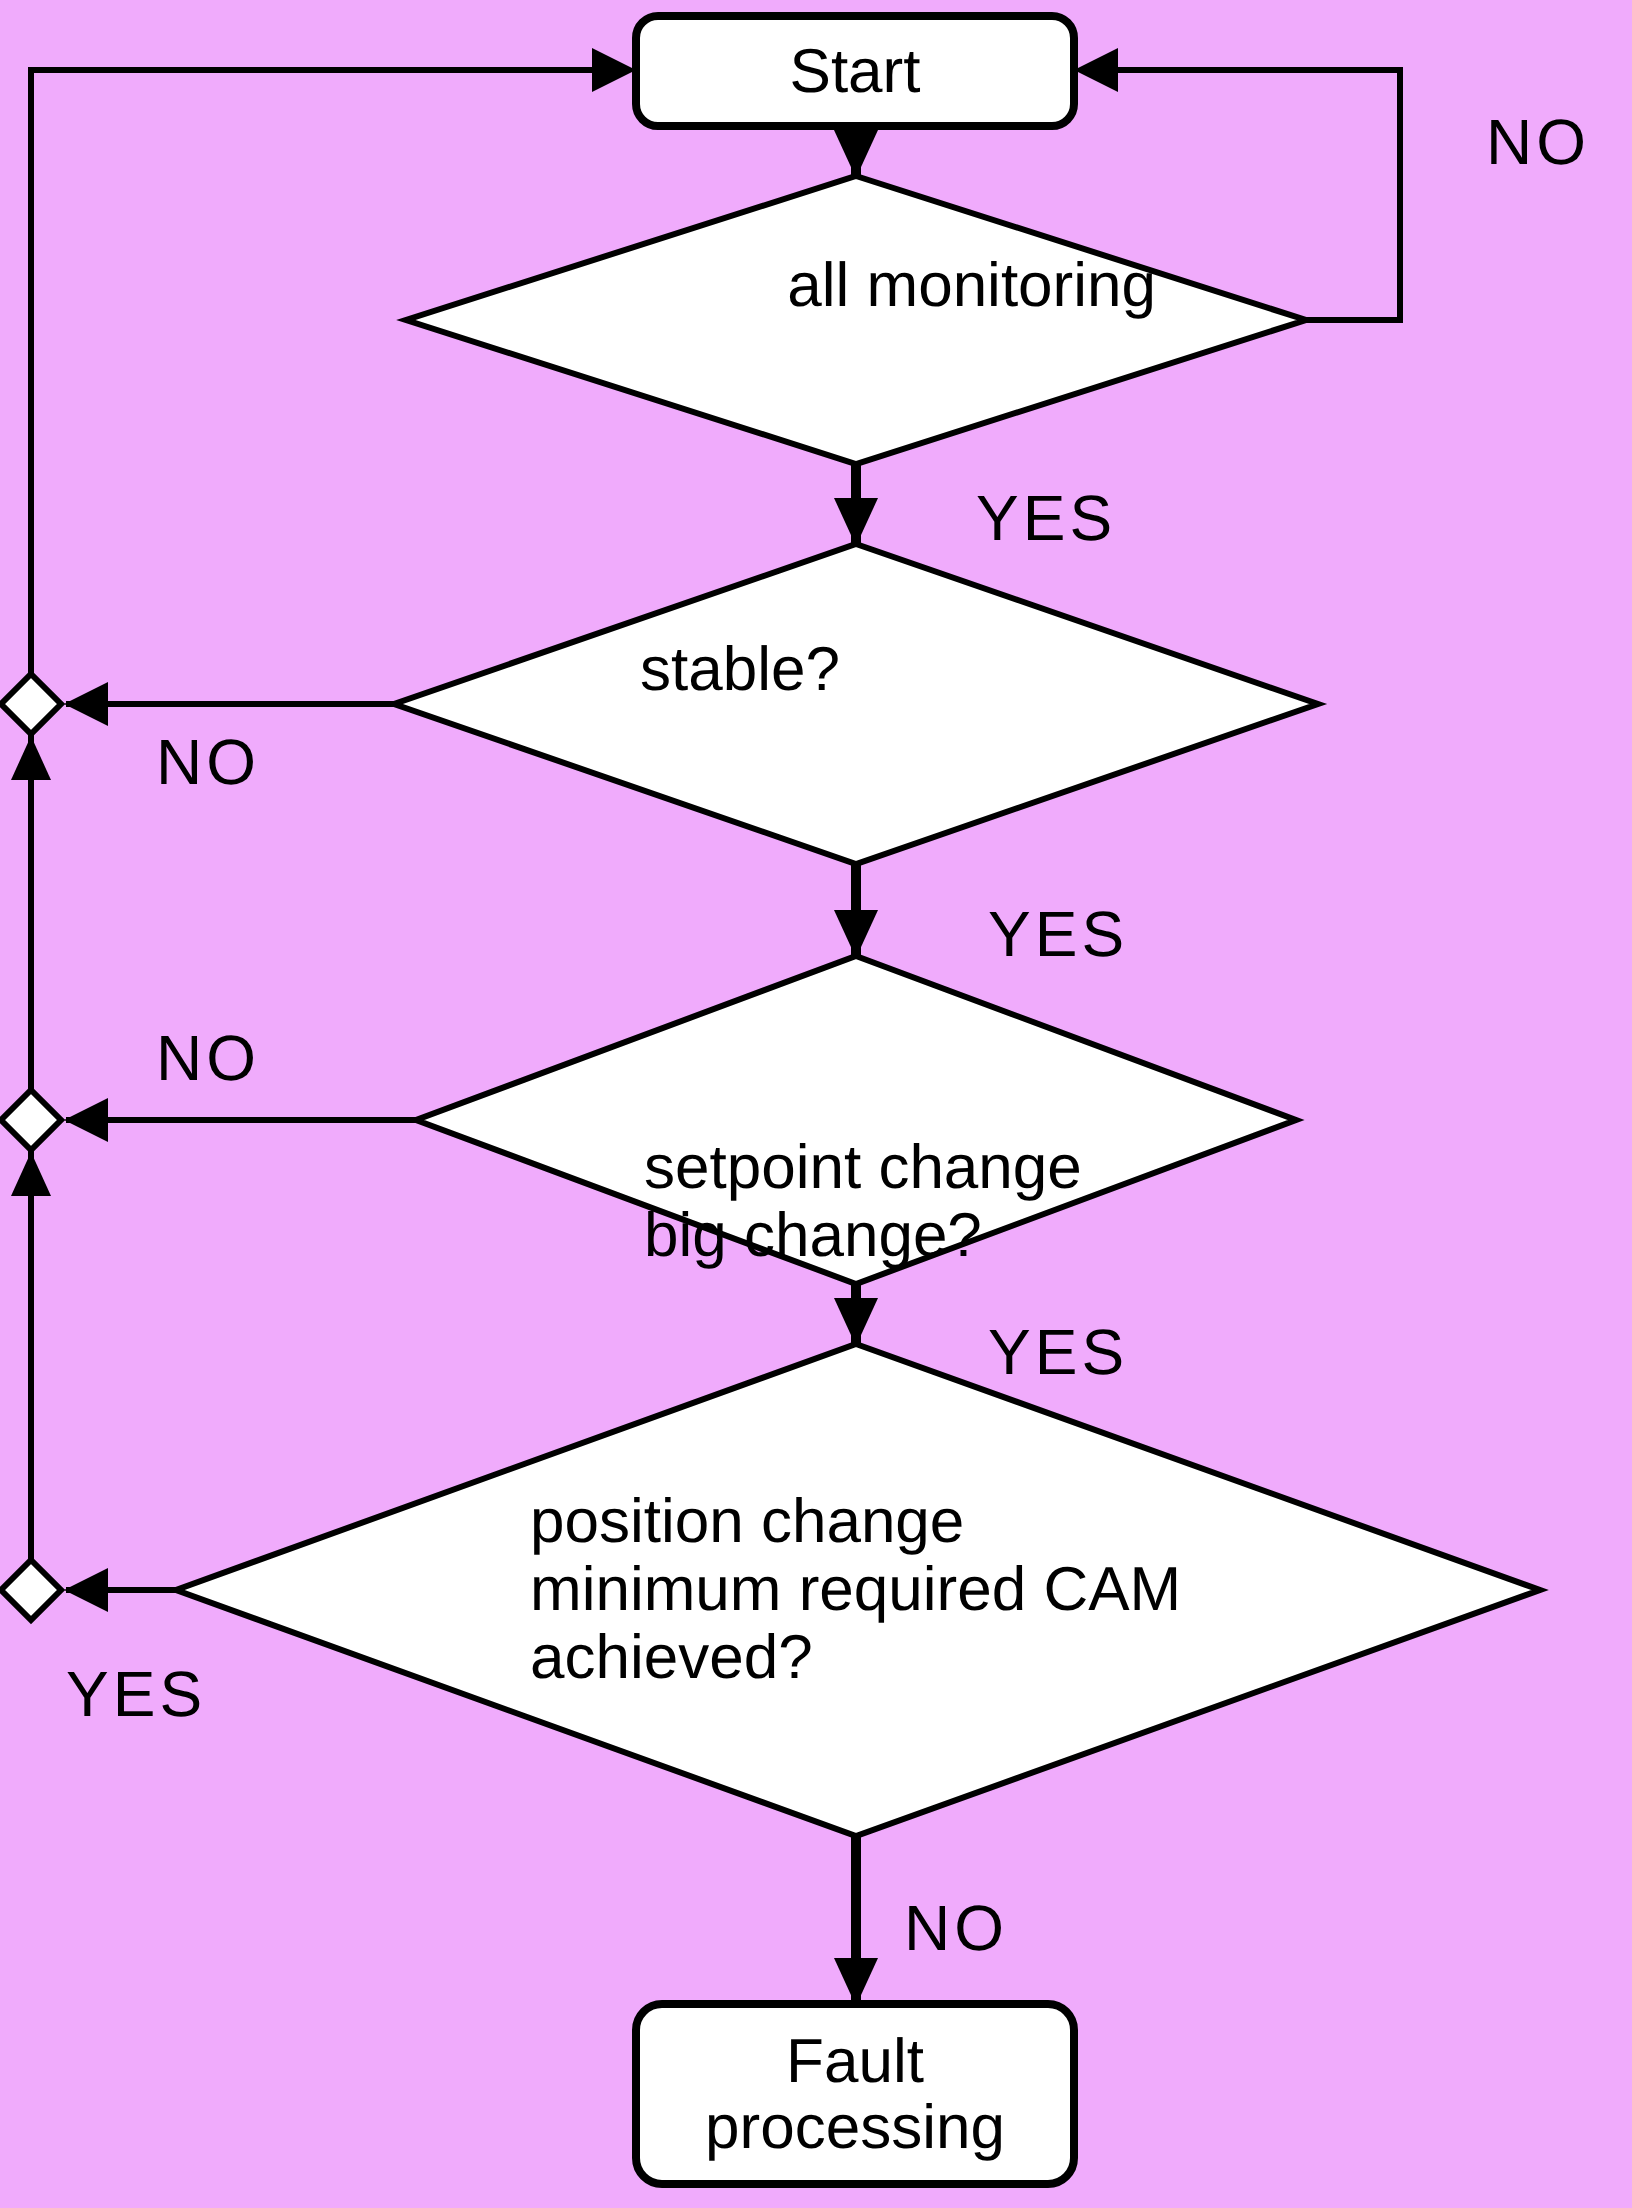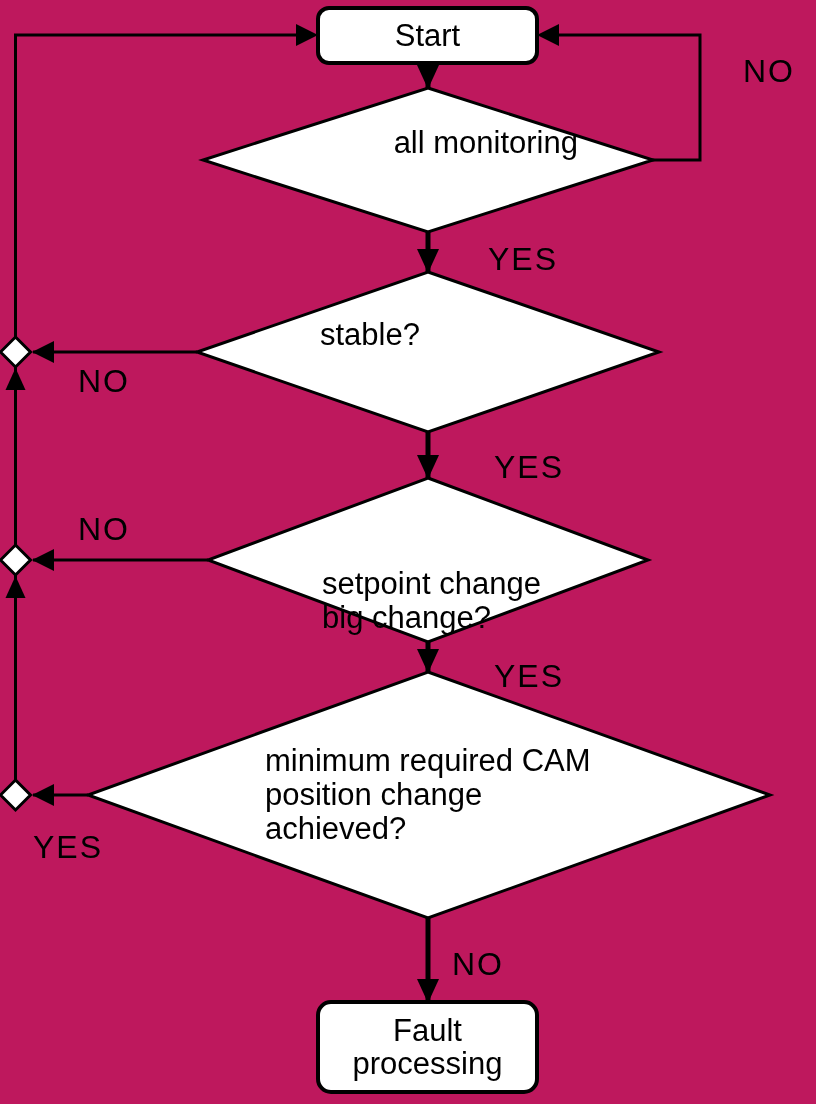--- a/index.html
+++ b/index.html
@@ -1,19 +1,19 @@
 <!DOCTYPE html>
 <html><head>
 <meta charset="utf-8">
 <style>
   html,body { margin:0; padding:0; background:#ffffff; }
   #canvas {
     position:relative;
     width:816px; height:1104px;
-    background:#be185d;
+    background:#f0abfc;
     font-family:"Liberation Sans", sans-serif;
     color:#000;
     overflow:hidden;
   }
   #wires { position:absolute; left:0; top:0; }
   .txt {
     position:absolute;
     font-size:31px;
     line-height:34px;
     white-space:nowrap;
@@ -91,22 +91,22 @@
   <div class="txt" style="left:320px; top:318px;">
     <div>stable?</div>
   </div>
 
   <div class="txt" style="left:322px; top:526px;margin-top:41px;">
     <div>setpoint change</div>
     <div>big change?</div>
   </div>
 
   <div class="txt" style="left:265px; top:744px;">
+    <div>position change</div>
     <div>minimum required CAM</div>
-    <div>position change</div>
     <div>achieved?</div>
   </div>
 
   <div class="boxlabel" style="left:318px; top:1002px; width:219px; height:90px;">
     <div>Fault</div>
     <div>processing</div>
   </div>
 
   <div class="flowlabel" style="left:743px; top:54px;">NO</div>
   <div class="flowlabel" style="left:488px; top:242px;">YES</div>

